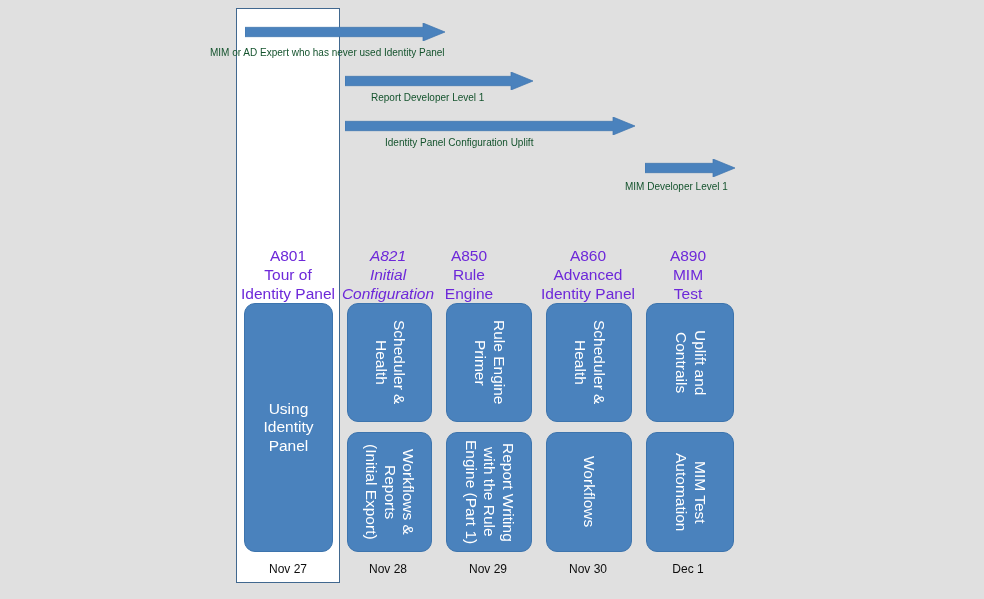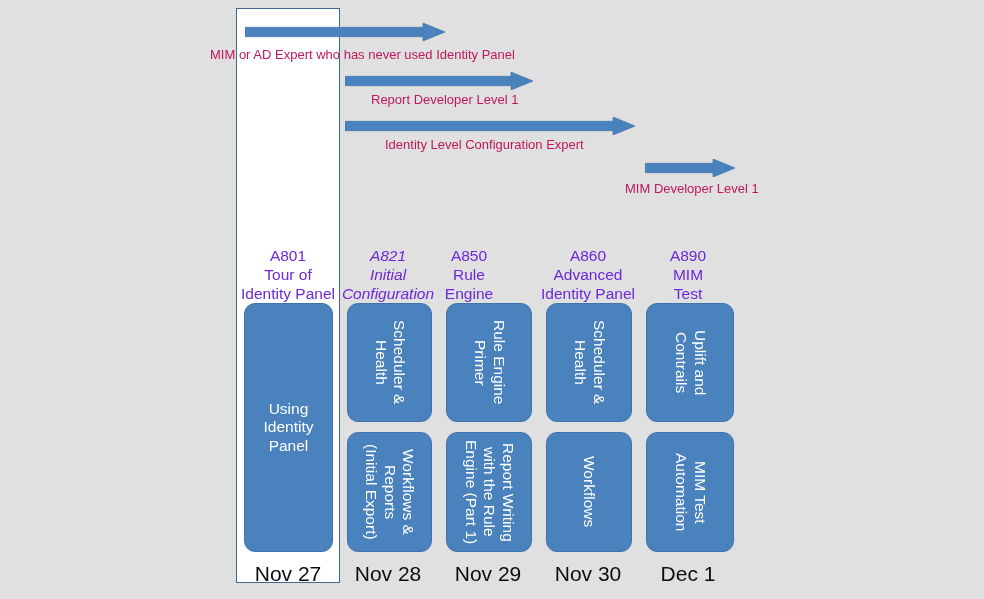--- a/index.html
+++ b/index.html
@@ -31,22 +31,22 @@
 
   
   .arrow-wrap {
     position: absolute;
   }
   .arrow-wrap svg {
     display: block;
   }
   .arrow-label {
     position: absolute;
-    font-size: 13px;
-    color: #be185d;
+    font-size: 10px;
+    color: #14532d;
     white-space: nowrap;
     line-height: 1;
   }
 
   
   .col-header {
     position: absolute;
     text-align: center;
     font-size: 15.5px;
     color: #6d28d9;
@@ -83,21 +83,21 @@
   }
   .session-box.horizontal .vtext {
     writing-mode: horizontal-tb;
     border-radius: 31px;
   }
 
   
   .date-label {
     position: absolute;
     text-align: center;
-    font-size: 21px;
+    font-size: 12px;
     color: #0d0d0d;
     white-space: nowrap;
     line-height: 1;
   }
 </style>
 </head>
 <body>
 
 <div id="canvas">
 
@@ -114,21 +114,21 @@
         <svg width="188" height="18" viewBox="0 0 188 18">
           <polygon points="0,4.32 166,4.32 166,0 188,9 166,18 166,13.68 0,13.68" fill="#4a82bd" stroke="#3d74ad" stroke-width="0.7"></polygon>
         </svg>
       </div>
       <div class="arrow-label" style="left: 371px; top: 93px;">Report Developer Level 1</div>
       <div class="arrow-wrap" style="left: 345px; top: 117px;">
         <svg width="290" height="18" viewBox="0 0 290 18">
           <polygon points="0,4.32 268,4.32 268,0 290,9 268,18 268,13.68 0,13.68" fill="#4a82bd" stroke="#3d74ad" stroke-width="0.7"></polygon>
         </svg>
       </div>
-      <div class="arrow-label" style="left: 385px; top: 138px;">Identity Level Configuration Expert</div>
+      <div class="arrow-label" style="left: 385px; top: 138px;">Identity Panel Configuration Uplift</div>
       <div class="arrow-wrap" style="left: 645px; top: 159px;">
         <svg width="90" height="18" viewBox="0 0 90 18">
           <polygon points="0,4.32 68,4.32 68,0 90,9 68,18 68,13.68 0,13.68" fill="#4a82bd" stroke="#3d74ad" stroke-width="0.7"></polygon>
         </svg>
       </div>
       <div class="arrow-label" style="left: 625px; top: 182px;">MIM Developer Level 1</div>
     </div>
 
   <div id="headers-layer">
       <div class="col-header" style="left: 236px; top: 229px; width: 104px;">

